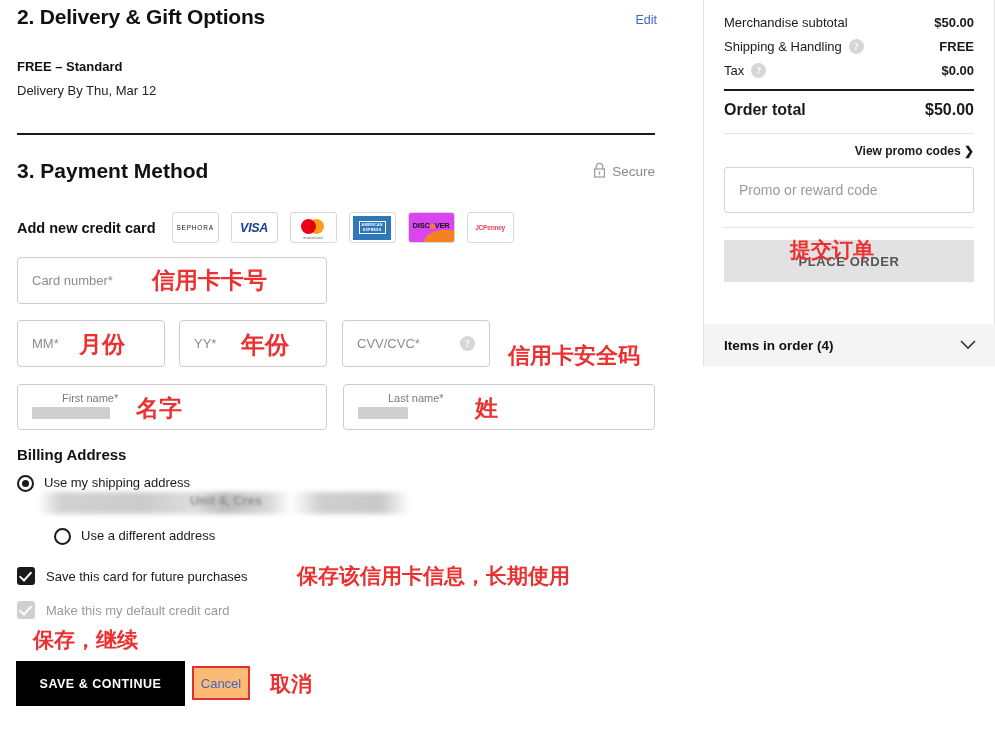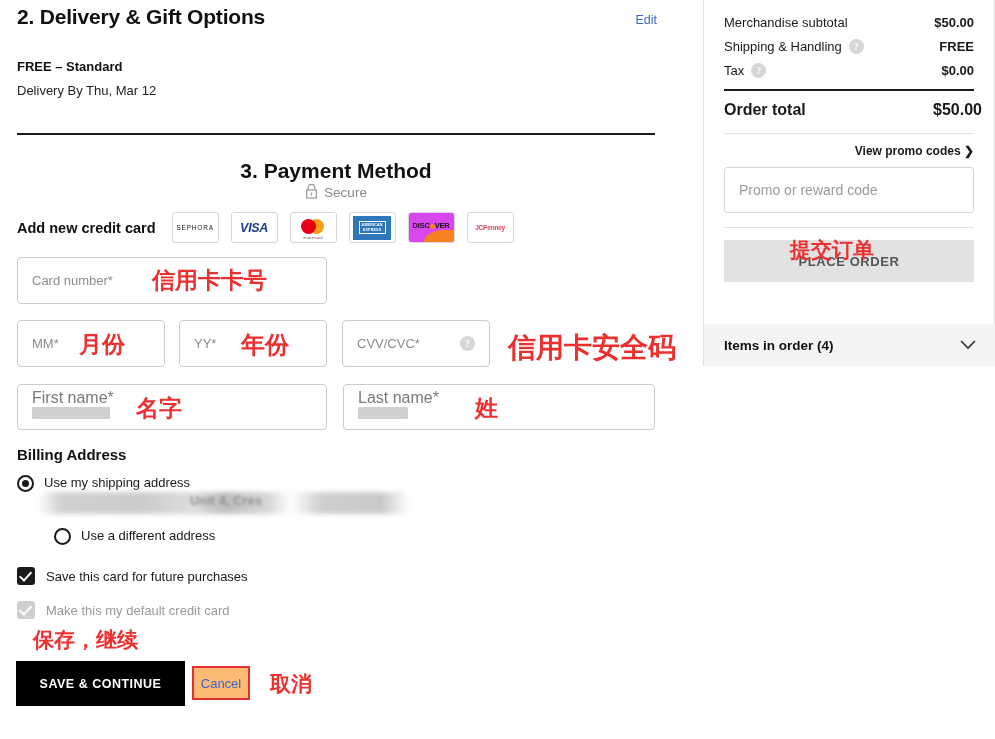--- a/index.html
+++ b/index.html
@@ -21,21 +21,21 @@
     display: flex; align-items: baseline; justify-content: space-between;
   }
   .sec-title { font-size: 21px; font-weight: bold; letter-spacing: -0.2px; color: #111; }
   .edit-link { font-size: 12.5px; color: #3a68c8; cursor: pointer; }
 
   .ship-method { position: absolute; left: 17px; top: 59px; font-size: 13px; font-weight: bold; color: #111; }
   .ship-date { position: absolute; left: 17px; top: 83px; font-size: 13px; color: #222; }
 
   .rule { position: absolute; left: 17px; top: 133px; width: 638px; height: 2px; background: #1a1a1a; }
 
-  .pay-head { position: absolute; left: 17px; top: 159px; width: 638px; display: flex; align-items: center; justify-content: space-between; flex-direction: column; }
+  .pay-head { position: absolute; left: 17px; top: 159px; width: 638px; display: flex; align-items: center; justify-content: space-between; }
   .pay-title { font-size: 21px; font-weight: bold; color: #111; }
   .secure { display: flex; align-items: center; gap: 6px; color: #8a8a8a; font-size: 13.5px; }
 
   .addcard-row { position: absolute; left: 17px; top: 212px; display: flex; align-items: center; gap: 12px; }
   .addcard-label { font-size: 14.5px; font-weight: bold; color: #111; margin-right: 4px; }
   .card-logo {
     width: 47px; height: 31px; border: 1px solid #d8d8d8; border-radius: 3px;
     background: #fff; display: flex; align-items: center; justify-content: center;
     overflow: hidden;
   }
@@ -58,21 +58,21 @@
     position: absolute; border: 1px solid #ccc; border-radius: 4px; background: #fff;
     display: flex; align-items: center; padding: 0 14px;
   }
   .ph { color: #8d8d8d; font-size: 13px; }
   .f-card { left: 17px; top: 257px; width: 310px; height: 47px; }
   .f-mm   { left: 17px; top: 320px; width: 148px; height: 47px; }
   .f-yy   { left: 179px; top: 320px; width: 148px; height: 47px; }
   .f-cvv  { left: 342px; top: 320px; width: 148px; height: 47px; justify-content: space-between; }
   .f-first{ left: 17px; top: 384px; width: 310px; height: 46px; align-items: flex-start; padding-top: 6px; flex-direction: column; }
   .f-last { left: 343px; top: 384px; width: 312px; height: 46px; align-items: flex-start; padding-top: 6px; flex-direction: column; }
-  .sm-label { font-size: 16px; color: #7a7a7a; line-height: 14px; }
+  .sm-label { font-size: 11px; color: #7a7a7a; line-height: 14px; margin-left: 30px; }
   .redact { height: 12px; background: #cfcfcf; border-radius: 1px; margin-top: 2px; }
 
   .help-dot {
     width: 15px; height: 15px; border-radius: 50%; background: #d6d6d6;
     color: #fff; font-size: 10px; font-weight: bold; line-height: 15px; text-align: center;
     font-family: "Liberation Serif", serif;
   }
 
   .billing-h { position: absolute; left: 17px; top: 446px; font-size: 15px; font-weight: bold; color: #111; }
 
@@ -124,42 +124,42 @@
     position: absolute; left: 192px; top: 666px; width: 58px; height: 34px;
     border: 2px solid #e03030; background: #fdba74; color: #3a68c8; font-size: 13px;
     display: flex; align-items: center; justify-content: center; cursor: pointer;
   }
 
   
   .ann { position: absolute; color: #ec2f2f; font-weight: bold; font-family: "DejaVu Sans", sans-serif; white-space: nowrap; }
   .a-card { left: 152px; top: 265px; font-size: 23px; }
   .a-mm   { left: 79px;  top: 329px; font-size: 23px; }
   .a-yy   { left: 241px; top: 329px; font-size: 24px; }
-  .a-cvv  { left: 508px; top: 329px; font-size: 28px; }
+  .a-cvv  { left: 508px; top: 341px; font-size: 22px; }
   .a-first{ left: 136px; top: 393px; font-size: 23px; }
   .a-last { left: 475px; top: 393px; font-size: 23px; }
   .a-save { left: 297px; top: 562px; font-size: 21px; }
   .a-cont { left: 33px;  top: 626px; font-size: 21px; }
   .a-cancel { left: 270px; top: 670px; font-size: 21px; }
 
   
   .right {
     position: absolute; left: 703px; top: 0; width: 292px; height: 366px;
     border-left: 1px solid #e2e2e2; border-right: 1px solid #e2e2e2;
     border-bottom: 1px solid #e2e2e2; background: #fff;
   }
   .sum-row {
     display: flex; justify-content: space-between; align-items: center;
     padding: 0 20px; height: 24px; font-size: 13px; color: #1a1a1a;
   }
   .sum-rows { padding-top: 10px; }
   .sum-val { font-weight: bold; font-size: 13px; }
   .sum-label { display: flex; align-items: center; gap: 7px; }
   .sum-rule { margin: 7px 20px 0 20px; height: 2px; background: #1a1a1a; }
-  .total-row { display: flex; justify-content: space-between; padding: 10px 12px 0 20px; }
+  .total-row { display: flex; justify-content: space-between; padding: 10px 20px 0 20px; }
   .total-l { font-size: 16px; font-weight: bold; }
   .total-v { font-size: 16px; font-weight: bold; }
   .thin-rule { margin: 14px 20px 0 20px; height: 1px; background: #e4e4e4; }
   .promo-link { text-align: right; padding: 10px 20px 0 20px; font-size: 12px; font-weight: bold; color: #1a1a1a; cursor: pointer; }
   .promo-field {
     margin: 9px 20px 0 20px; height: 46px; border: 1px solid #d4d4d4; border-radius: 3px;
     display: flex; align-items: center; padding: 0 14px; color: #9a9a9a; font-size: 14px;
   }
   .thin-rule2 { margin: 14px 20px 0 20px; height: 1px; background: #e4e4e4; }
   .place-order {
@@ -292,20 +292,21 @@
 
     <div class="radio-row r2">
       <span class="radio"></span>
       <span class="radio-label">Use a different address</span>
     </div>
 
     <div class="check-row c1">
       <span class="cbox"></span>
       <span class="check-label">Save this card for future purchases</span>
     </div>
+    <div class="ann a-save">保存该信用卡信息，长期使用</div>
 
     <div class="check-row c2">
       <span class="cbox dis"></span>
       <span class="check-label dis">Make this my default credit card</span>
     </div>
 
     <div class="ann a-cont">保存，继续</div>
     <div class="btn-save">SAVE &amp; CONTINUE</div>
     <div class="btn-cancel">Cancel</div>
     <div class="ann a-cancel">取消</div>

